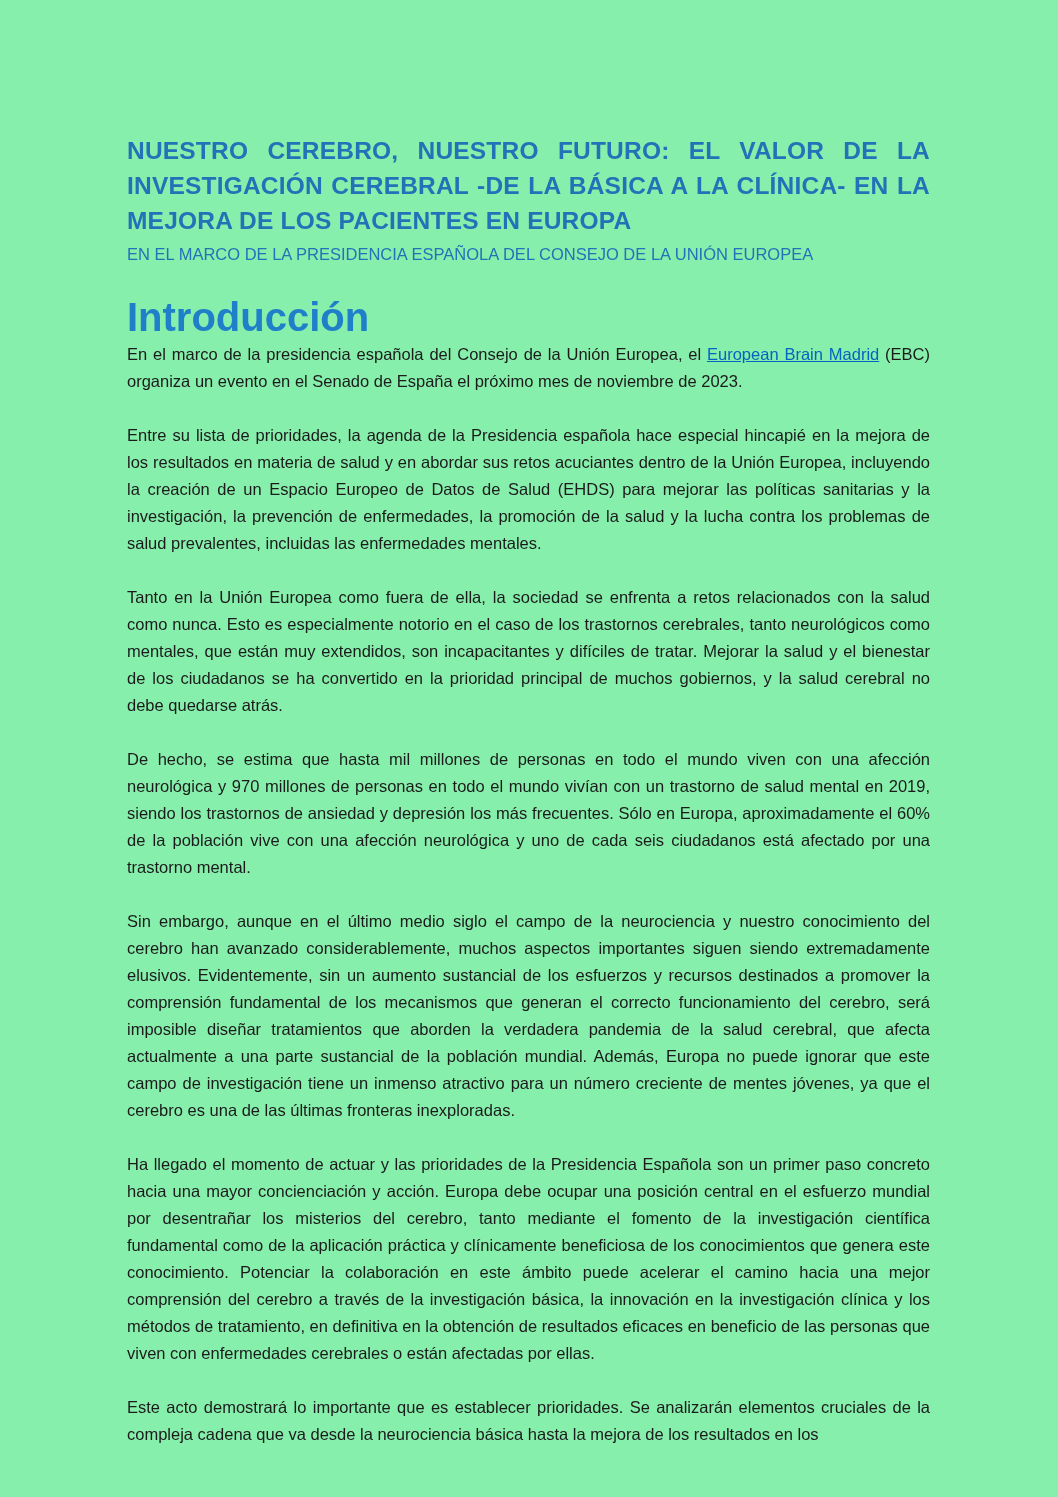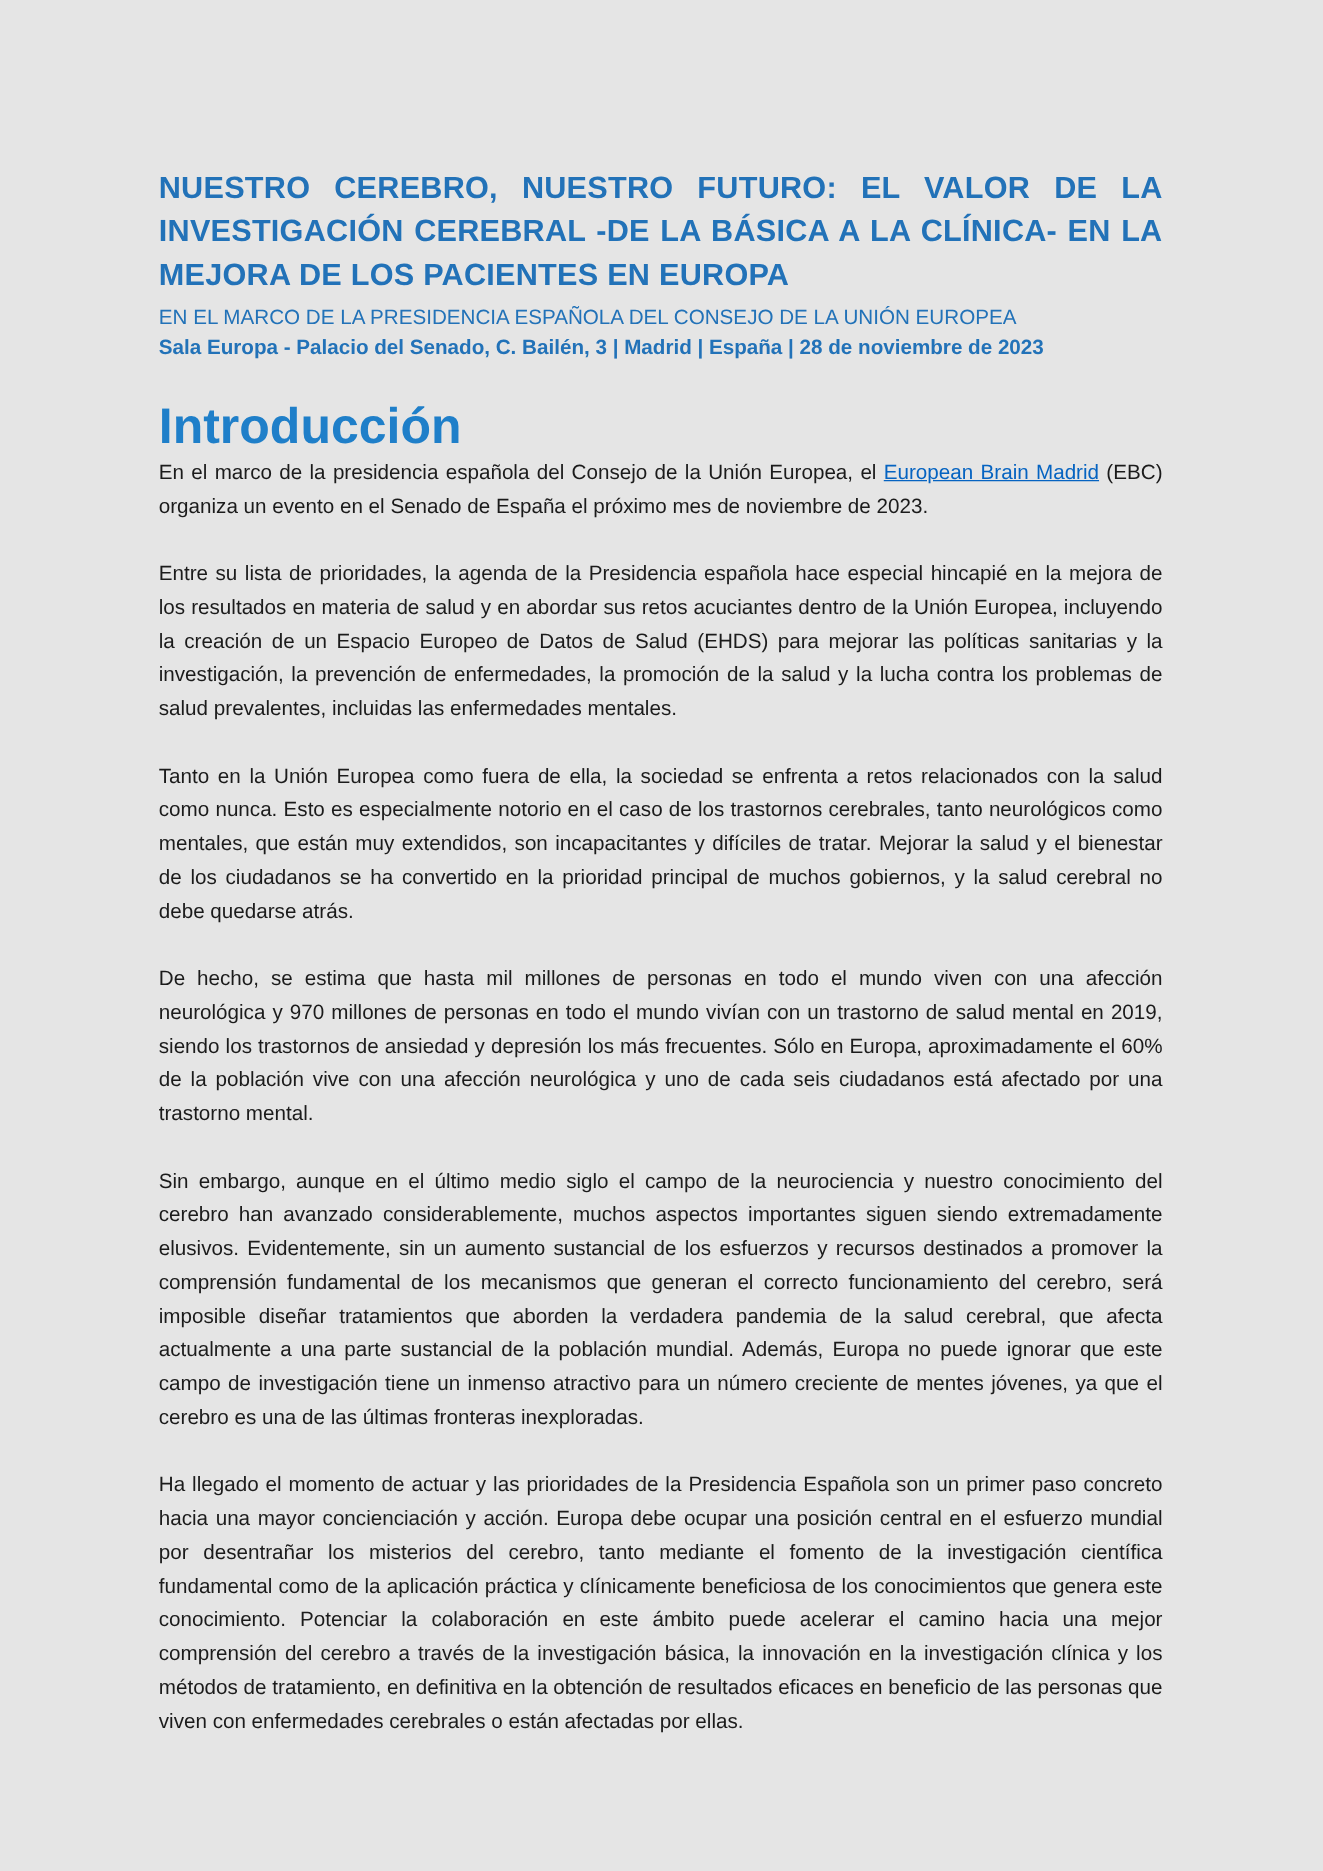--- a/index.html
+++ b/index.html
@@ -3,21 +3,21 @@
 <meta charset="utf-8">
 <style>
   * { margin: 0; padding: 0; box-sizing: border-box; }
   html, body {
     background: #ffffff;
     font-family: "Liberation Sans", sans-serif;
   }
   .page {
     width: 1058px;
     height: 1497px;
-    background: #e5e5e5;
+    background: #86efac;
     padding: 133px 128px 40px 127px;
     overflow: hidden;
   }
   .doc-title {
     color: #2272B8;
     font-size: 24.5px;
     font-weight: 700;
     line-height: 35px;
     text-align: justify;
     letter-spacing: 0.2px;
@@ -63,31 +63,31 @@
   }
 </style>
 </head>
 <body>
 
 <div class="page">
 
   <header>
     <h1 class="doc-title">NUESTRO CEREBRO, NUESTRO FUTURO: EL VALOR DE LA INVESTIGACIÓN CEREBRAL -DE LA BÁSICA A LA CLÍNICA- EN LA MEJORA DE LOS PACIENTES EN EUROPA</h1>
     <p class="doc-subtitle">EN EL MARCO DE LA PRESIDENCIA ESPAÑOLA DEL CONSEJO DE LA UNIÓN EUROPEA</p>
-    <p class="event-line">Sala Europa - Palacio del Senado, C. Bailén, 3 | Madrid | España | 28 de noviembre de 2023</p>
   </header>
 
   <h2 class="section-heading">Introducción</h2>
 
   <p class="body-p first"><span>En el marco de la presidencia española del Consejo de la Unión Europea, el </span><a class="doc-link" href="#">European Brain Madrid</a><span> (EBC) organiza un evento en el Senado de España el próximo mes de noviembre de 2023.</span></p>
 
   <p class="body-p">Entre su lista de prioridades, la agenda de la Presidencia española hace especial hincapié en la mejora de los resultados en materia de salud y en abordar sus retos acuciantes dentro de la Unión Europea, incluyendo la creación de un Espacio Europeo de Datos de Salud (EHDS) para mejorar las políticas sanitarias y la investigación, la prevención de enfermedades, la promoción de la salud y la lucha contra los problemas de salud prevalentes, incluidas las enfermedades mentales.</p>
 
   <p class="body-p">Tanto en la Unión Europea como fuera de ella, la sociedad se enfrenta a retos relacionados con la salud como nunca. Esto es especialmente notorio en el caso de los trastornos cerebrales, tanto neurológicos como mentales, que están muy extendidos, son incapacitantes y difíciles de tratar. Mejorar la salud y el bienestar de los ciudadanos se ha convertido en la prioridad principal de muchos gobiernos, y la salud cerebral no debe quedarse atrás.</p>
 
   <p class="body-p">De hecho, se estima que hasta mil millones de personas en todo el mundo viven con una afección neurológica y 970 millones de personas en todo el mundo vivían con un trastorno de salud mental en 2019, siendo los trastornos de ansiedad y depresión los más frecuentes. Sólo en Europa, aproximadamente el 60% de la población vive con una afección neurológica y uno de cada seis ciudadanos está afectado por una trastorno mental.</p>
 
   <p class="body-p">Sin embargo, aunque en el último medio siglo el campo de la neurociencia y nuestro conocimiento del cerebro han avanzado considerablemente, muchos aspectos importantes siguen siendo extremadamente elusivos. Evidentemente, sin un aumento sustancial de los esfuerzos y recursos destinados a promover la comprensión fundamental de los mecanismos que generan el correcto funcionamiento del cerebro, será imposible diseñar tratamientos que aborden la verdadera pandemia de la salud cerebral, que afecta actualmente a una parte sustancial de la población mundial. Además, Europa no puede ignorar que este campo de investigación tiene un inmenso atractivo para un número creciente de mentes jóvenes, ya que el cerebro es una de las últimas fronteras inexploradas.</p>
 
   <p class="body-p">Ha llegado el momento de actuar y las prioridades de la Presidencia Española son un primer paso concreto hacia una mayor concienciación y acción. Europa debe ocupar una posición central en el esfuerzo mundial por desentrañar los misterios del cerebro, tanto mediante el fomento de la investigación científica fundamental como de la aplicación práctica y clínicamente beneficiosa de los conocimientos que genera este conocimiento. Potenciar la colaboración en este ámbito puede acelerar el camino hacia una mejor comprensión del cerebro a través de la investigación básica, la innovación en la investigación clínica y los métodos de tratamiento, en definitiva en la obtención de resultados eficaces en beneficio de las personas que viven con enfermedades cerebrales o están afectadas por ellas.</p>
 
+  <p class="body-p">Este acto demostrará lo importante que es establecer prioridades. Se analizarán elementos cruciales de la compleja cadena que va desde la neurociencia básica hasta la mejora de los resultados en los</p>
 
 </div>
 
 </body></html>

